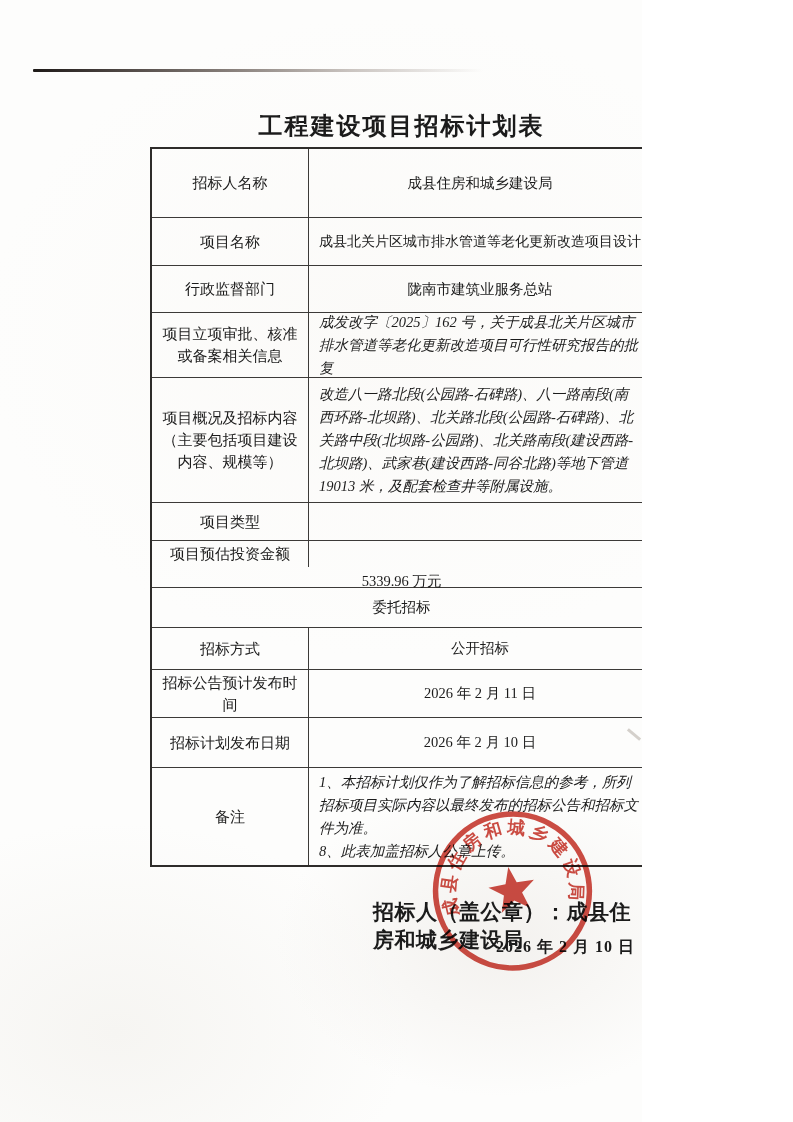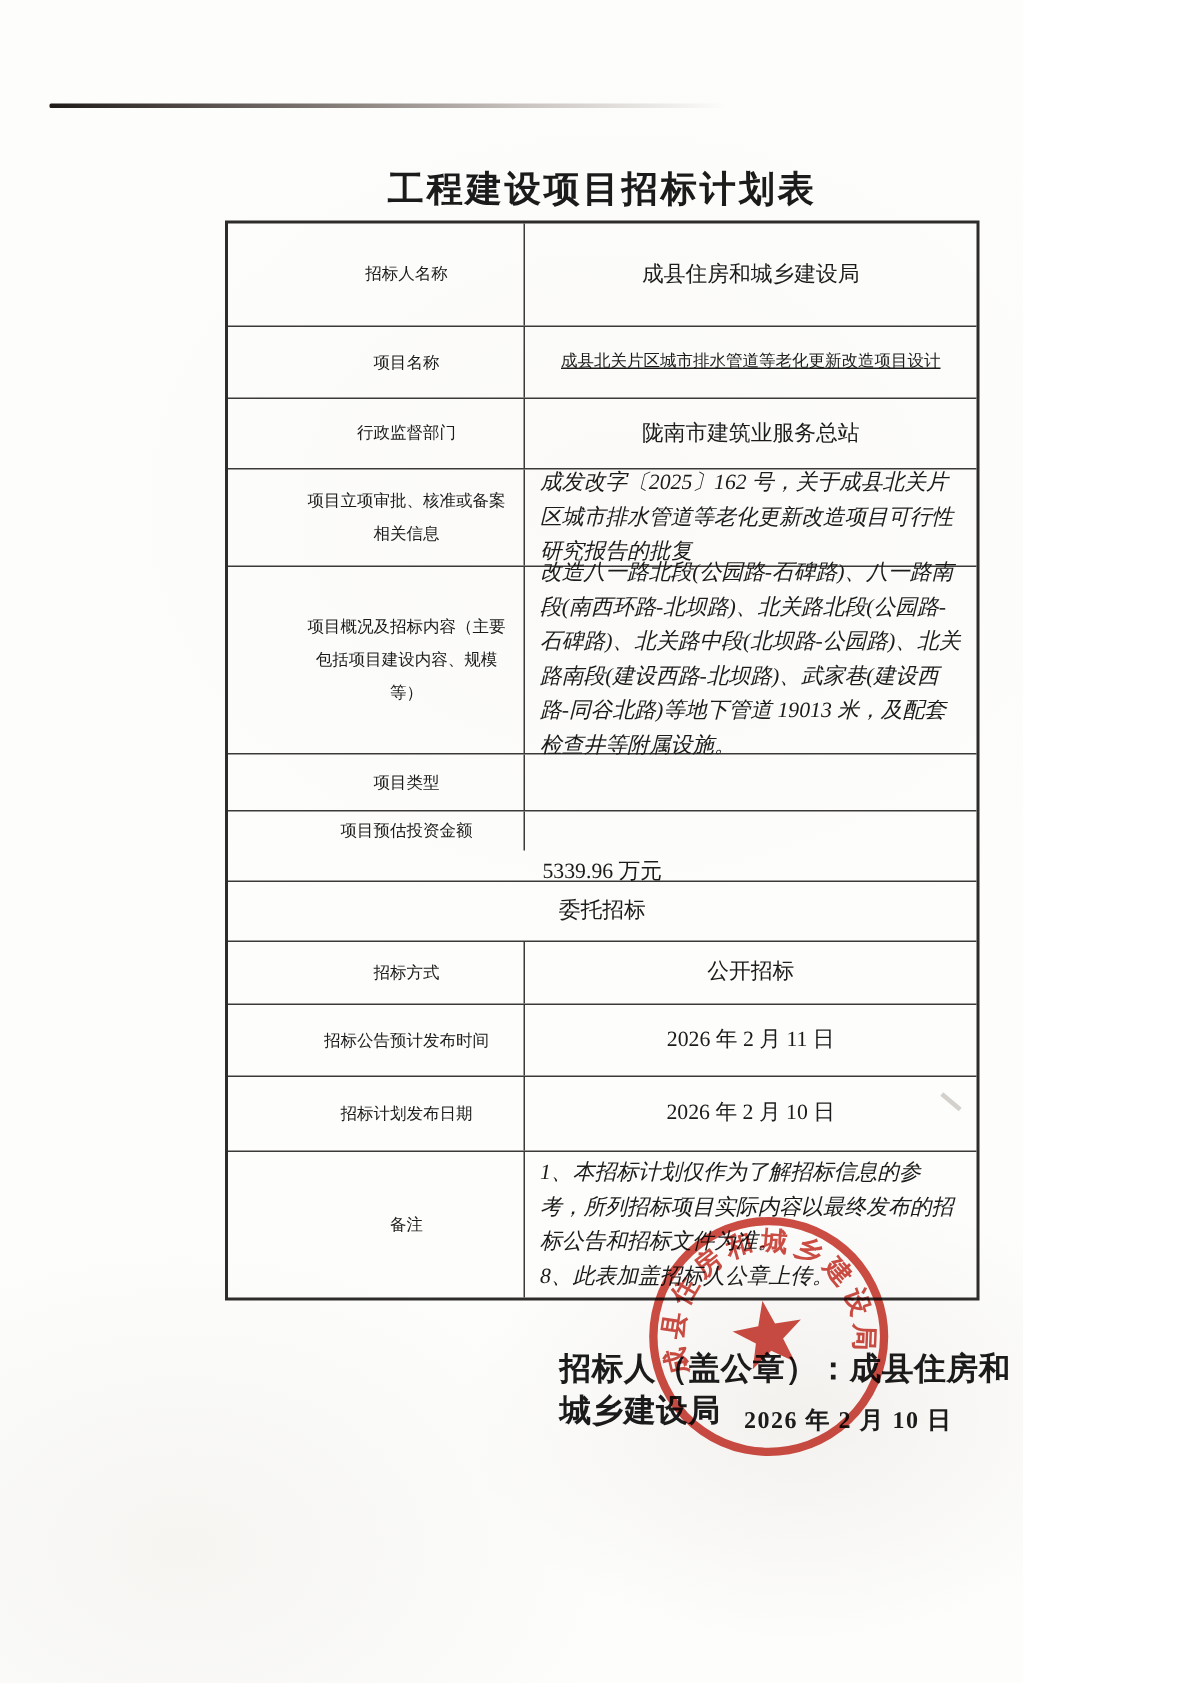--- a/index.html
+++ b/index.html
@@ -8,21 +8,20 @@
     width:642px;height:1122px;
     margin:0;
     overflow:hidden;
     font-family:"Liberation Serif","DejaVu Serif",serif;
     color:#1b1b1b;
     background:
       radial-gradient(ellipse 320px 220px at 78% 84%, #f3f1ee 0%, rgba(243,241,238,0) 70%),
       radial-gradient(ellipse 420px 300px at 18% 92%, #f6f5f2 0%, rgba(246,245,242,0) 70%),
       radial-gradient(ellipse 500px 400px at 60% 30%, #fbfaf8 0%, rgba(251,250,248,0) 80%),
       #fdfdfc;
-    padding-left: 40px;
   }
   
   .scan-line{
     position:absolute;top:69px;left:33px;width:450px;height:3px;
     background:linear-gradient(to right,#1e1a18 0%,#4a4340 18%,#8a827d 45%,#c9c3bf 70%,rgba(201,195,191,0) 100%);
     border-radius:1px;
   }
   .scan-smudge{
     position:absolute;top:68px;left:698px;width:48px;height:3px;
     background:linear-gradient(to right,#ddd8d4,#b9b2ad);opacity:.75;border-radius:1px;
@@ -54,32 +53,32 @@
   }
   .row{display:flex;box-sizing:border-box;}
   .row + .row{border-top:1px solid #3c3a38;}
   .cell-label{
     box-sizing:border-box;
     width:157px;min-width:157px;
     border-right:1px solid #3c3a38;
     display:flex;align-items:center;justify-content:center;
     text-align:center;
     padding:2px 8px;
-    font-size:11px;line-height:22px;margin-left:41px;
+    font-size:15px;line-height:22px;
   }
   .cell-value{
     box-sizing:border-box;
     flex:1;
     display:flex;align-items:center;
     padding:3px 10px;
     font-size:14.5px;line-height:23px;
   }
   .cell-value.center{justify-content:center;text-align:center;}
   .cell-value.left{justify-content:flex-start;text-align:left;font-style:italic;}
-  .cell-value.nowrap{white-space:nowrap;font-size:11px;padding:3px 4px;text-decoration:underline;}
+  .cell-value.nowrap{white-space:nowrap;font-size:14px;padding:3px 4px;}
   .cell-value.preline{white-space:pre-line;}
   .r1{height:68px;}  .r2{height:48px;}  .r3{height:47px;}
   .r4{height:65px;}  .r5{height:125px;} .r6{height:38px;}
   .r7{height:47px;flex-direction:column;}  .r8{height:40px;}  .r9{height:42px;}
   .r10{height:48px;} .r11{height:50px;} .r12{height:98px;}
 
   .footer-sign{
     position:absolute;top:898px;left:373px;
     font-size:21px;font-weight:600;letter-spacing:.5px;
   }

